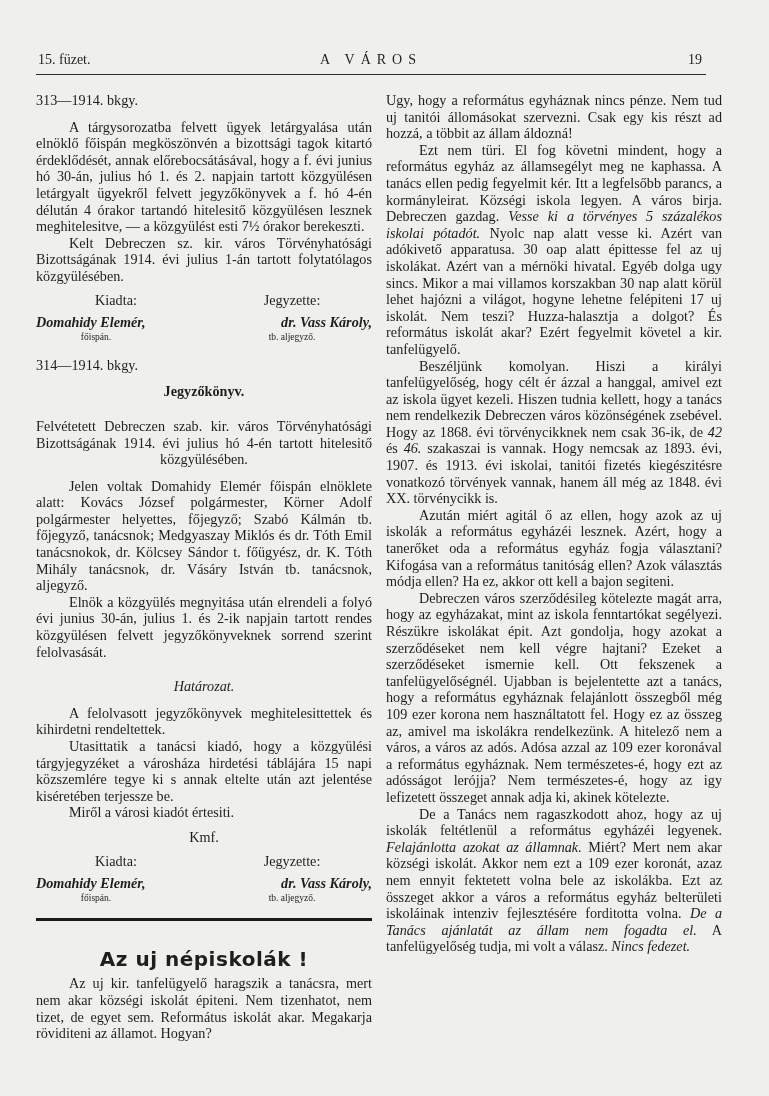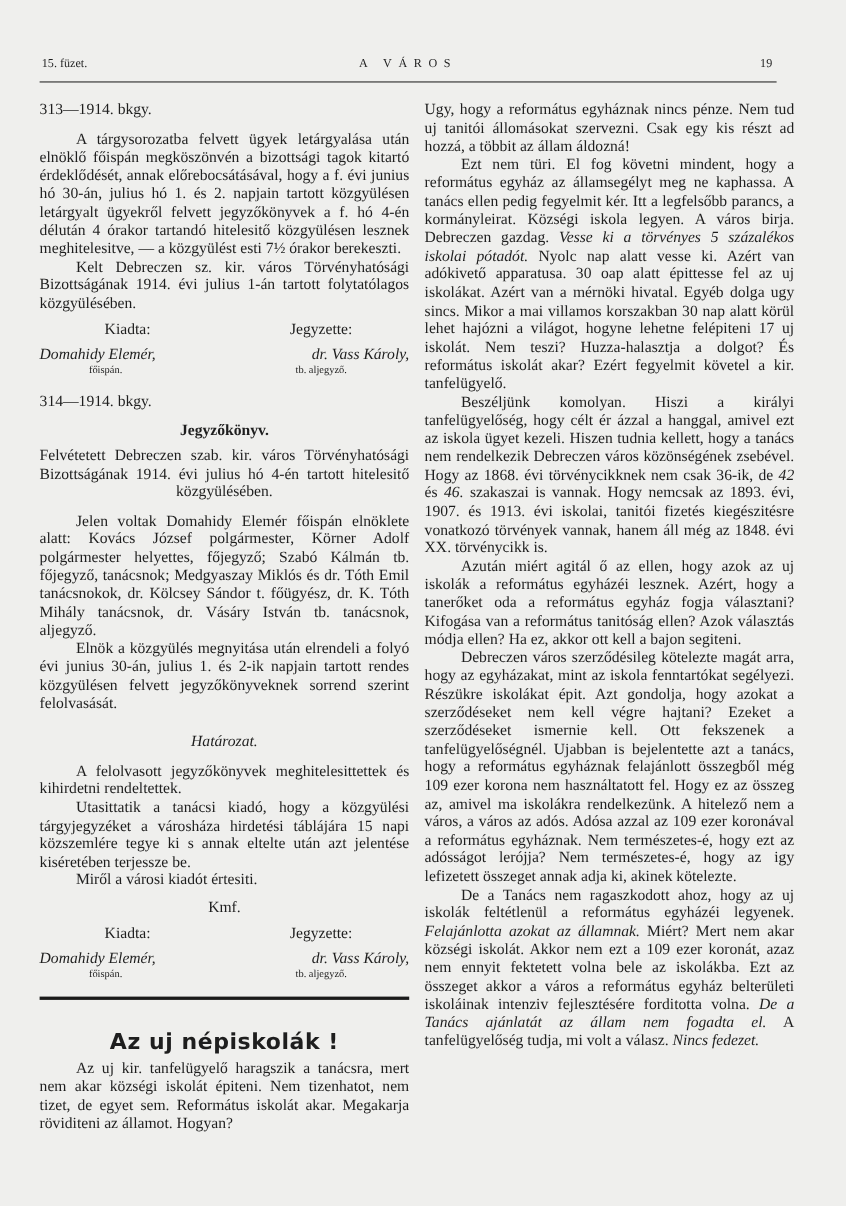--- a/index.html
+++ b/index.html
@@ -5,21 +5,21 @@
   html, body { margin: 0; padding: 0; }
   body {
     width: 769px; height: 1096px; overflow: hidden;
     background: #efefed;
     font-family: "Liberation Serif", "DejaVu Serif", serif;
     color: #1e1e1e;
     position: relative;
   }
   .page-header {
     position: absolute; left: 36px; top: 52px; width: 670px; height: 22px;
-    font-size: 11px;
+    font-size: 14px;
   }
   .page-header .left { position: absolute; left: 2px; top: 0; }
   .page-header .center { position: absolute; left: 0; right: 0; top: 0; text-align: center; letter-spacing: 6px; }
   .page-header .right { position: absolute; right: 4px; top: 0; }
   .header-rule {
     position: absolute; left: 36px; top: 74px; width: 670px; height: 0;
     border-top: 1.5px solid #2a2a2a;
   }
   .col {
     position: absolute; top: 92px; width: 336px;
@@ -30,21 +30,21 @@
   p { margin: 0; }
   .indent { text-indent: 33px; }
   .refno { margin: 0 0 10px 0; }
   .center { text-align: center; }
   .bold { font-weight: bold; }
   .ital { font-style: italic; }
   .sig-row { display: flex; justify-content: space-between; margin-top: 7px; }
   .sig-row .c1 { width: 160px; text-align: center; }
   .sig-row .c2 { width: 160px; text-align: center; }
   .sig-names { display: flex; justify-content: space-between; margin-top: 6px; }
-  .sig-names span { font-style: italic; }
+  .sig-names span { font-style: italic; font-weight: bold; }
   .sig-titles { display: flex; justify-content: space-between; font-size: 9.5px; line-height: 12px; }
   .sig-titles span { width: 160px; text-align: center; }
   .sig-titles span:first-child { width: 120px; }
   .thick-rule { border-top: 3px solid #1a1a1a; margin: 14px 0 0 0; }
   .headline {
     font-family: "DejaVu Sans", sans-serif; font-weight: bold;
     font-size: 20px; text-align: center; margin: 30px 0 8px 0; letter-spacing: 0.5px;
   }
 </style>
 </head>
@@ -68,21 +68,21 @@
   <div class="sig-names">
     <span>Domahidy Elemér,</span>
     <span>dr. Vass Károly,</span>
   </div>
   <div class="sig-titles">
     <span>főispán.</span>
     <span>tb. aljegyző.</span>
   </div>
 
   <p class="refno" style="margin-top:14px">314—1914. bkgy.</p>
-  <p class="center bold" style="margin-bottom:6px">Jegyzőkönyv.</p>
+  <p class="center bold" style="margin-bottom:18px">Jegyzőkönyv.</p>
   <p class="center" style="text-align:justify;text-align-last:center">Felvétetett Debreczen szab. kir. város Törvényhatósági Bizottságának 1914. évi julius hó 4-én tartott hitelesitő közgyülésében.</p>
   <p class="indent" style="margin-top:10px">Jelen voltak Domahidy Elemér főispán elnöklete alatt: Kovács József polgármester, Körner Adolf polgármester helyettes, főjegyző; Szabó Kálmán tb. főjegyző, tanácsnok; Medgyaszay Miklós és dr. Tóth Emil tanácsnokok, dr. Kölcsey Sándor t. főügyész, dr. K. Tóth Mihály tanácsnok, dr. Vásáry István tb. tanácsnok, aljegyző.</p>
   <p class="indent">Elnök a közgyülés megnyitása után elrendeli a folyó évi junius 30-án, julius 1. és 2-ik napjain tartott rendes közgyülésen felvett jegyzőkönyveknek sorrend szerint felolvasását.</p>
   <p class="center ital" style="margin:18px 0 10px 0">Határozat.</p>
   <p class="indent">A felolvasott jegyzőkönyvek meghitelesittettek és kihirdetni rendeltettek.</p>
   <p class="indent">Utasittatik a tanácsi kiadó, hogy a közgyülési tárgyjegyzéket a városháza hirdetési táblájára 15 napi közszemlére tegye ki s annak eltelte után azt jelentése kiséretében terjessze be.</p>
   <p class="indent">Miről a városi kiadót értesiti.</p>
   <p class="center" style="margin-top:8px">Kmf.</p>
   <div class="sig-row">
     <span class="c1">Kiadta:</span>

